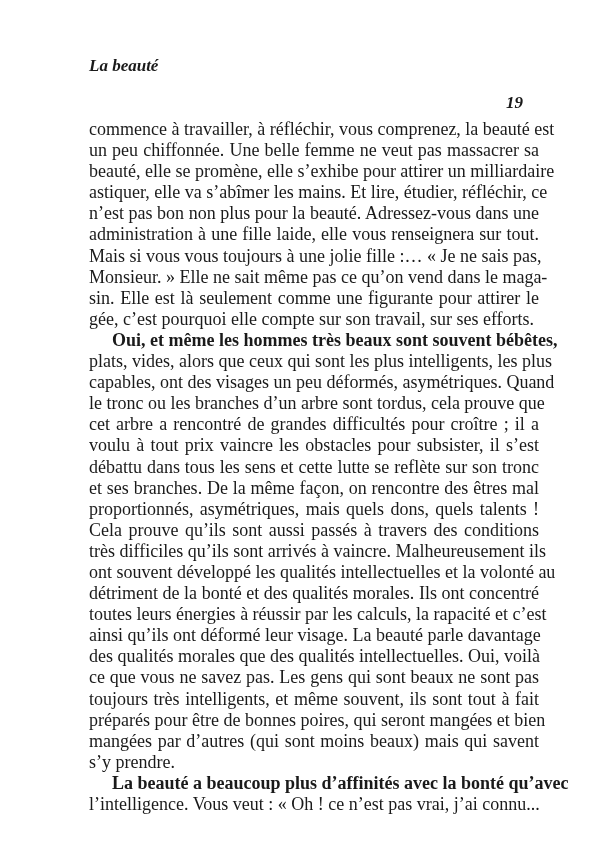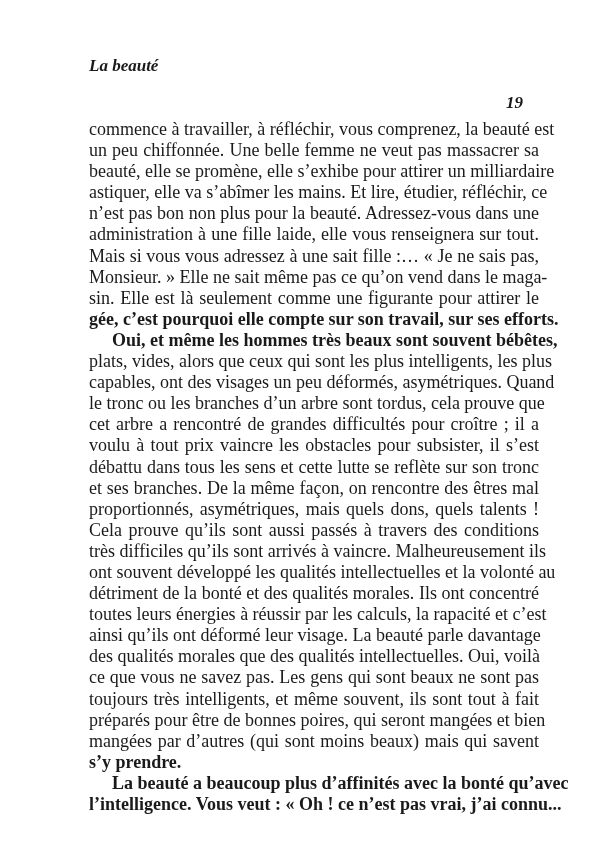--- a/index.html
+++ b/index.html
@@ -11,39 +11,39 @@
     position:absolute; left:89px; top:56px; width:434px; height:22px;
     font-style:italic; font-size:17px;font-weight:bold;
   }
   .header .title { position:absolute; left:0; top:0; }
   .header .num { position:absolute; right:0; top:0;margin-top:37px; }
   .body {
     position:absolute; left:89px; top:89px; width:450px;
     font-size:18px; line-height:21.1px;margin-top:30px;
   }
   .line { display:block; white-space:nowrap; text-align:justify; text-align-last:justify; height:21.1px; }
-  .line.last { text-align-last:left;font-weight:bold; }
+  .line.last { text-align-last:left; }
   .line.indent { padding-left:23px;font-weight:bold; }
 </style>
 </head>
 <body>
 
 <div class="header">
   <span class="title">La beauté</span>
   <span class="num">19</span>
 </div>
 
 <div class="body" id="body">
     <span class="line">commence à travailler, à réfléchir, vous comprenez, la beauté est</span>
     <span class="line">un peu chiffonnée. Une belle femme ne veut pas massacrer sa</span>
     <span class="line">beauté, elle se promène, elle s’exhibe pour attirer un milliardaire</span>
     <span class="line">astiquer, elle va s’abîmer les mains. Et lire, étudier, réfléchir, ce</span>
     <span class="line">n’est pas bon non plus pour la beauté. Adressez-vous dans une</span>
     <span class="line">administration à une fille laide, elle vous renseignera sur tout.</span>
-    <span class="line">Mais si vous vous adressez à une sait fille :… « Je ne sais pas,</span>
+    <span class="line">Mais si vous vous toujours à une jolie fille :… « Je ne sais pas,</span>
     <span class="line">Monsieur. » Elle ne sait même pas ce qu’on vend dans le maga-</span>
     <span class="line">sin. Elle est là seulement comme une figurante pour attirer le</span>
     <span class="line last">gée, c’est pourquoi elle compte sur son travail, sur ses efforts.</span>
     <span class="line indent">Oui, et même les hommes très beaux sont souvent bébêtes,</span>
     <span class="line">plats, vides, alors que ceux qui sont les plus intelligents, les plus</span>
     <span class="line">capables, ont des visages un peu déformés, asymétriques. Quand</span>
     <span class="line">le tronc ou les branches d’un arbre sont tordus, cela prouve que</span>
     <span class="line">cet arbre a rencontré de grandes difficultés pour croître ; il a</span>
     <span class="line">voulu à tout prix vaincre les obstacles pour subsister, il s’est</span>
     <span class="line">débattu dans tous les sens et cette lutte se reflète sur son tronc</span>

